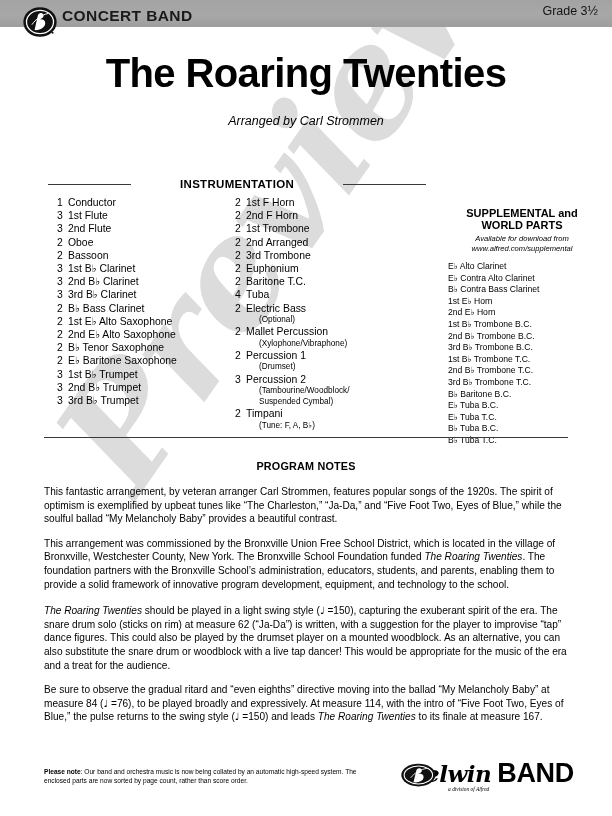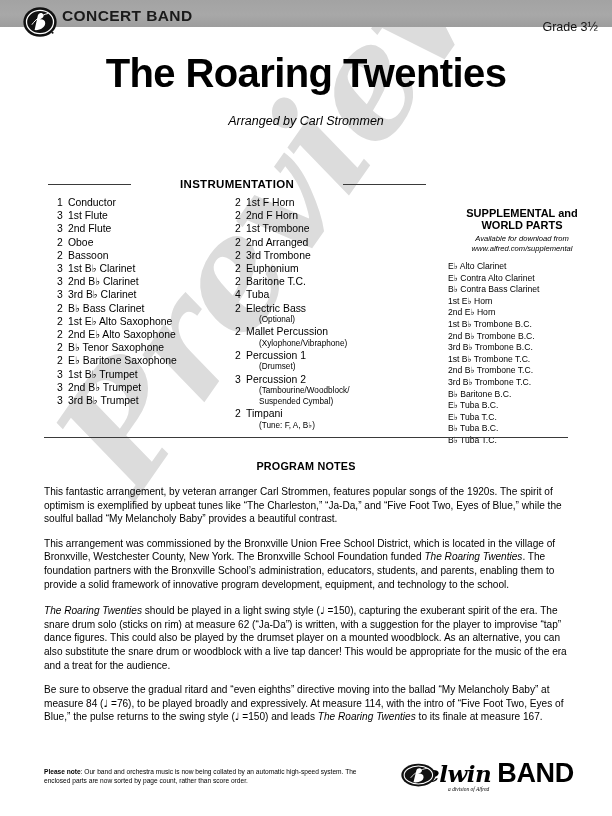--- a/index.html
+++ b/index.html
@@ -56,21 +56,21 @@
     top: 7px;
     font-size: 15.5px;
     font-weight: 700;
     letter-spacing: 0.4px;
     color: #1a1a1a;
     font-family: "Liberation Sans", sans-serif;
   }
   #header-band .grade {
     position: absolute;
     right: 14px;
-    top: 20px;
+    top: 4px;
     font-size: 12.5px;
     color: #141414;
     font-family: "Liberation Sans", sans-serif;
   }
   #belwin-mark-header {
     position: absolute;
     left: 22px;
     top: 4px;
     width: 36px;
     height: 36px;

